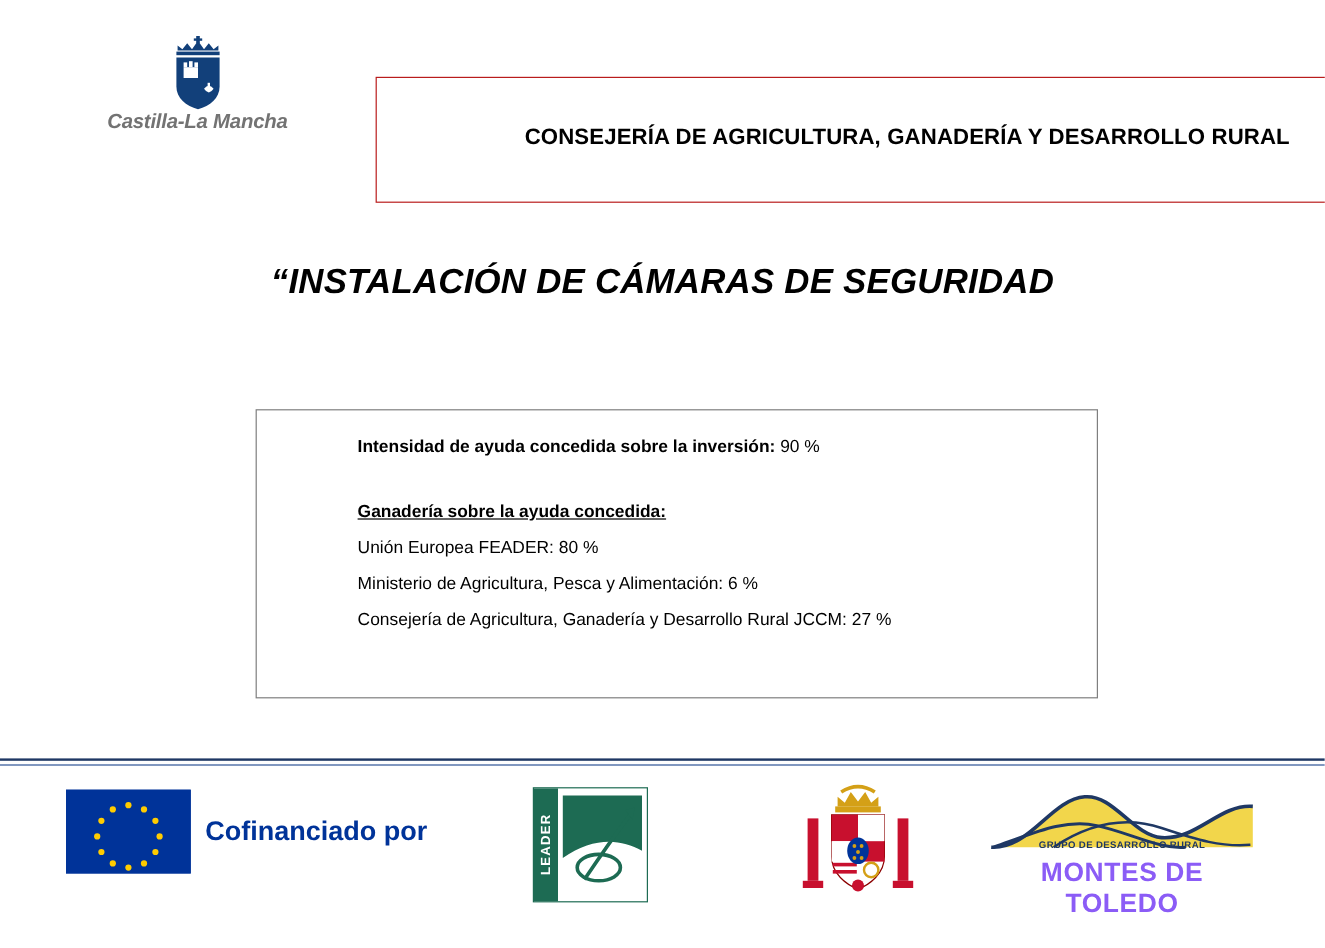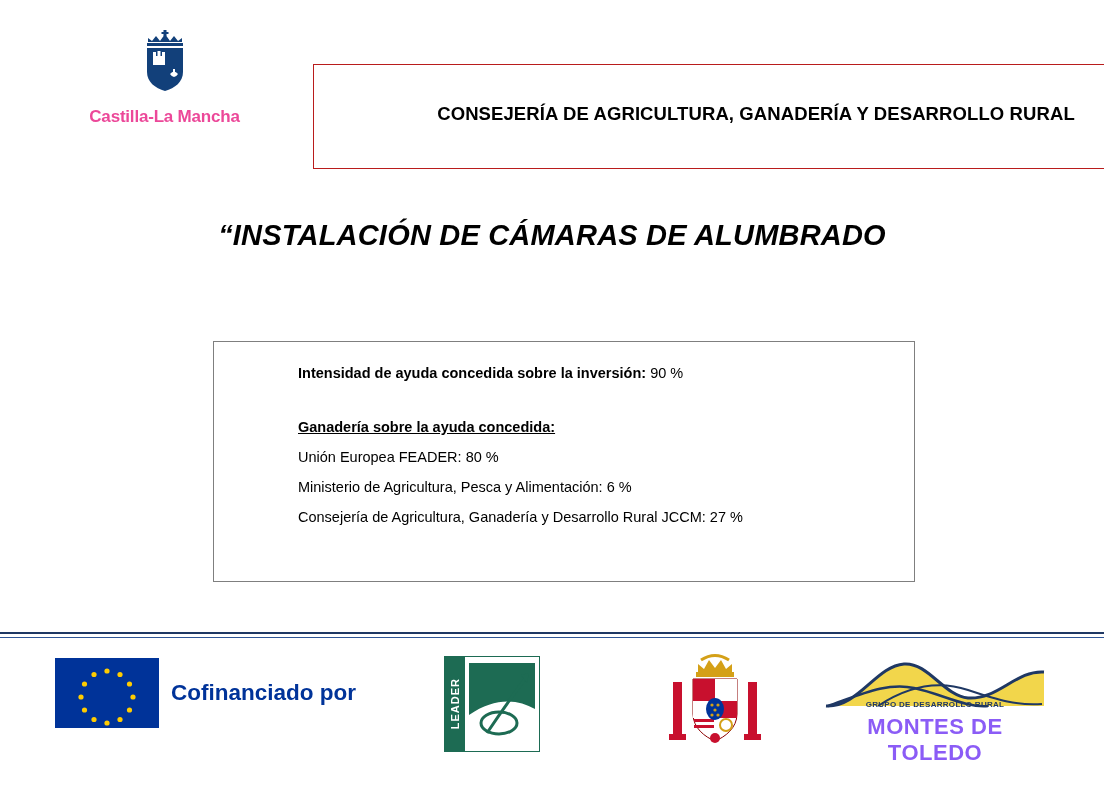--- a/index.html
+++ b/index.html
@@ -36,26 +36,27 @@
     width: 100%;
     display: flex;
     justify-content: center;
   }
   .shield {
     width: 52px;
     height: 62px;
     position: relative;
   }
   .castilla-label {
-    margin-top: 15px;
+    margin-top: 0;
     font-size: 17px;
     font-weight: bold;
-    color: #ec4899;
+    color: #737373;
     letter-spacing: -0.2px;
     font-family: "Liberation Sans", sans-serif;
+    font-style: italic;
   }
 
   .consejeria-box {
     position: absolute;
     left: 313px;
     top: 64px;
     width: 842px;
     height: 105px;
     border: 1px solid #b91c1c;
     box-sizing: border-box;
@@ -265,21 +266,21 @@
     </div>
     <div class="castilla-label">Castilla-La Mancha</div>
   </div>
 
   <div class="consejeria-box">
     <div class="consejeria-text">CONSEJERÍA DE AGRICULTURA, GANADERÍA Y DESARROLLO RURAL</div>
   </div>
 </div>
 
 <div class="title">
-  <div>“INSTALACIÓN DE CÁMARAS DE ALUMBRADO</div>
+  <div>“INSTALACIÓN DE CÁMARAS DE SEGURIDAD</div>
 </div>
 
 <div class="info-box">
   <div class="info-inner">
 
     <div class="info-line bold">
       <span>Intensidad de ayuda concedida sobre la inversión:</span>
       <span class="pct-normal">90 %</span>
     </div>
 

